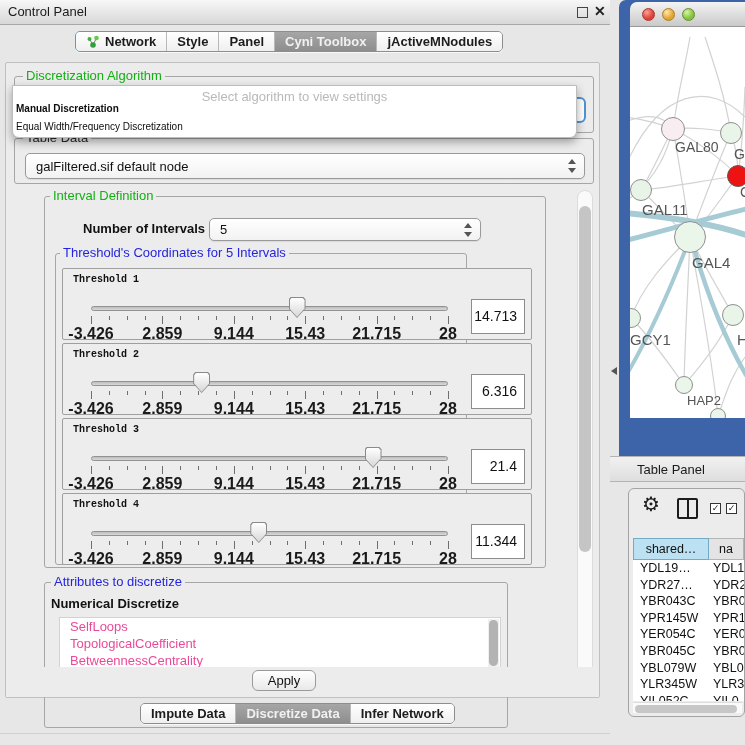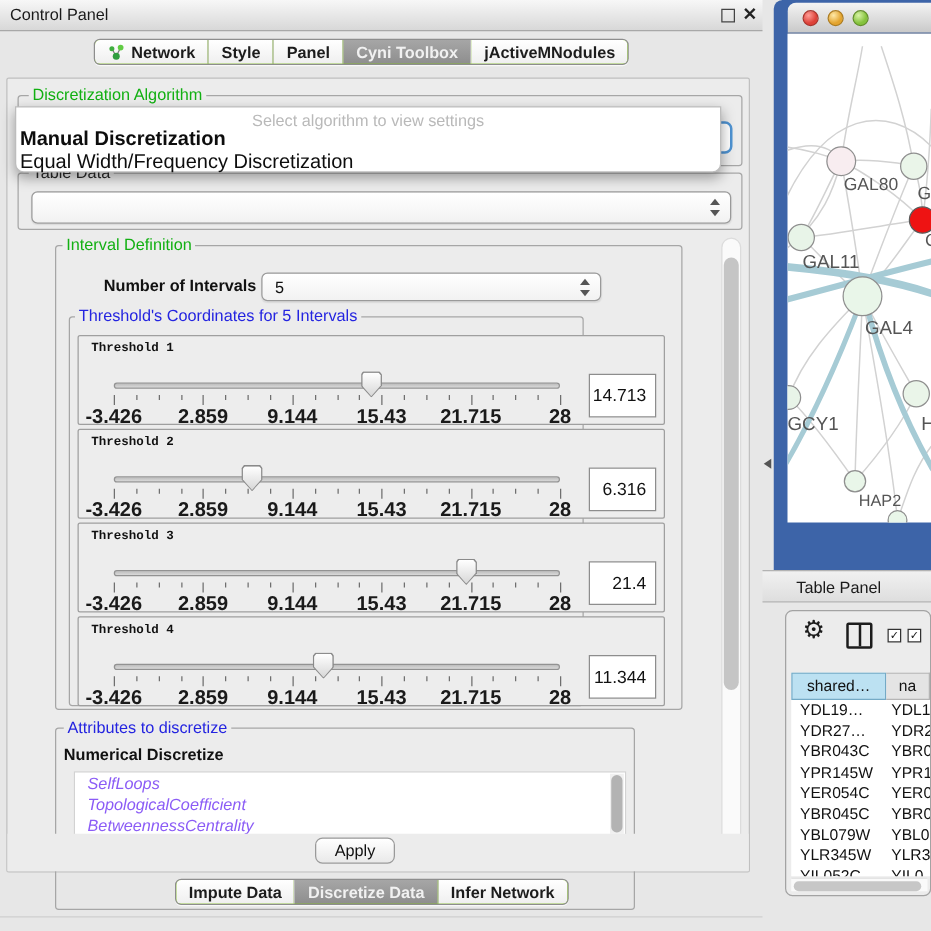--- a/index.html
+++ b/index.html
@@ -10,21 +10,21 @@
 
   
   .cp-titlebar{left:0;top:0;width:610px;height:25px;
     background:linear-gradient(#f7f7f7,#d8d8d8);border-bottom:1px solid #a8a8a8;}
   .cp-title{left:8px;top:4px;font-size:13px;color:#1a1a1a;}
   .float-icon{left:577px;top:7px;width:11px;height:11px;border:1.5px solid #444;background:transparent;}
   .close-icon{left:594px;top:3px;font-size:14px;font-weight:bold;color:#222;}
 
   
   .seg-group{display:flex;border:1px solid #8d8d8d;border-radius:5px;overflow:hidden;
-    background:#84cc16;height:21px;box-shadow:0 1px 0 rgba(255,255,255,.7);justify-content:flex-end;}
+    background:#7dd3fc;height:21px;box-shadow:0 1px 0 rgba(255,255,255,.7);justify-content:flex-end;}
   .seg{display:flex;align-items:center;justify-content:center;font-size:13px;font-weight:bold;
     color:#1c1c1c;background:linear-gradient(#ffffff,#efefef);border-right:1px solid #b9b9b9;
     padding:0 10px;white-space:nowrap;}
   .seg:last-child{border-right:none;}
   .seg.sel{background:linear-gradient(#a6a6a6,#8e8e8e);color:#f1f1f1;}
   .top-tabs{left:75px;top:31px;}
   .bottom-tabs{left:140px;top:703px;}
   .net-icon{width:14px;height:14px;margin-right:5px;}
 
   
@@ -44,21 +44,21 @@
   .stepper .up{position:absolute;top:0;left:1px;width:0;height:0;
     border-left:4px solid transparent;border-right:4px solid transparent;border-bottom:5px solid #555;}
   .stepper .dn{position:absolute;bottom:0;left:1px;width:0;height:0;
     border-left:4px solid transparent;border-right:4px solid transparent;border-top:5px solid #555;}
   .combo-focused{position:absolute;background:#fff;border:2px solid #4f93d2;border-radius:6px;}
 
   
   .algo-popup{left:12px;top:85px;width:565px;height:53px;background:#fff;border:1px solid #bdbdbd;
     border-radius:0 0 7px 7px;box-shadow:0 4px 10px rgba(0,0,0,.35);z-index:10;}
   .popup-hint{position:absolute;left:0;top:3px;width:100%;text-align:center;font-size:13px;color:#b9b9b9;}
-  .popup-item{position:absolute;left:3px;font-size:16px;color:#0d0d0d;white-space:nowrap;}
+  .popup-item{position:absolute;left:3px;font-size:10px;color:#0d0d0d;white-space:nowrap;}
   .popup-item.b{font-weight:bold;}
 
   
   .th-block{position:absolute;left:6px;width:470px;height:72px;border:1px solid #9f9f9f;
     border-radius:2px;background:#ededed;}
   .th-label{position:absolute;left:10px;top:5px;font-size:10px;font-weight:bold;font-family:Liberation Mono, monospace;}
   .th-track{position:absolute;left:28px;top:37px;width:357px;height:5px;border-radius:3px;
     background:linear-gradient(#bdbdbd,#d9d9d9);border:1px solid #929292;}
   .handle-outer{position:absolute;top:28px;width:17px;height:21px;background:#8a8a8a;
     clip-path:polygon(12% 0,88% 0,100% 12%,100% 55%,50% 100%,0 55%,0 12%);}
@@ -66,21 +66,21 @@
     clip-path:polygon(12% 0,88% 0,100% 12%,100% 55%,50% 100%,0 55%,0 12%);}
   .tick{position:absolute;top:47px;width:1px;height:4px;background:#6f6f6f;}
   .tick.major{height:8px;}
   .scale-label{position:absolute;top:56px;transform:translateX(-50%);font-size:16px;font-weight:bold;color:#1a1a1a;}
   .th-value{position:absolute;left:408px;top:30px;width:54px;height:35px;background:#fff;
     border:1px solid #8d8d8d;font-size:14px;text-align:right;line-height:33px;padding-right:7px;}
 
   
   .attr-list{position:absolute;left:14px;top:34px;width:442px;height:52px;background:#fff;
     border:1px solid #d2d2d2;overflow:hidden;}
-  .attr-item{height:17px;line-height:17px;font-size:13px;padding-left:10px;color:#8b5cf6;font-style:italic;}
+  .attr-item{height:17px;line-height:17px;font-size:13px;padding-left:10px;color:#ec4899;}
   .list-scroll{position:absolute;right:1px;top:1px;width:11px;height:48px;background:#f0f0f0;}
   .list-thumb{position:absolute;left:1px;top:1px;width:9px;height:46px;background:#b3b3b3;border-radius:5px;}
 
   
   .v-scroll-track{left:577px;top:190px;width:16px;height:502px;background:#fafafa;
     border:1px solid #dcdcdc;border-radius:8px;}
   .v-scroll-thumb{left:579px;top:206px;width:12px;height:346px;background:#c5c5c5;border-radius:6px;}
 
   .apply-strip{left:6px;top:667px;width:593px;height:30px;background:#ececec;z-index:3;}
   .apply-btn{position:absolute;left:246px;top:3px;width:64px;height:21px;
@@ -178,20 +178,21 @@
 
   <div class="abs algo-popup">
     <div class="popup-hint">Select algorithm to view settings</div>
     <div class="popup-item b" style="top:17px;">Manual Discretization</div>
     <div class="popup-item" style="top:35px;">Equal Width/Frequency Discretization</div>
   </div>
 
   <div class="groupbox" style="left:14px;top:138px;width:580px;height:46px;">
     <div class="group-title t-dark" style="left:8px;">Table Data</div>
     <div class="combo" style="left:10px;top:14px;width:560px;height:26px;">
+      <span>galFiltered.sif default node</span>
       <div class="stepper">
           <div class="up"></div>
           <div class="dn"></div>
         </div>
     </div>
   </div>
 
   <div class="groupbox" style="left:44px;top:196px;width:502px;height:372px;">
     <div class="group-title t-green" style="left:5px;">Interval Definition</div>
     <div class="abs" style="left:38px;top:24px;font-size:13px;font-weight:bold;">Number of Intervals</div>

